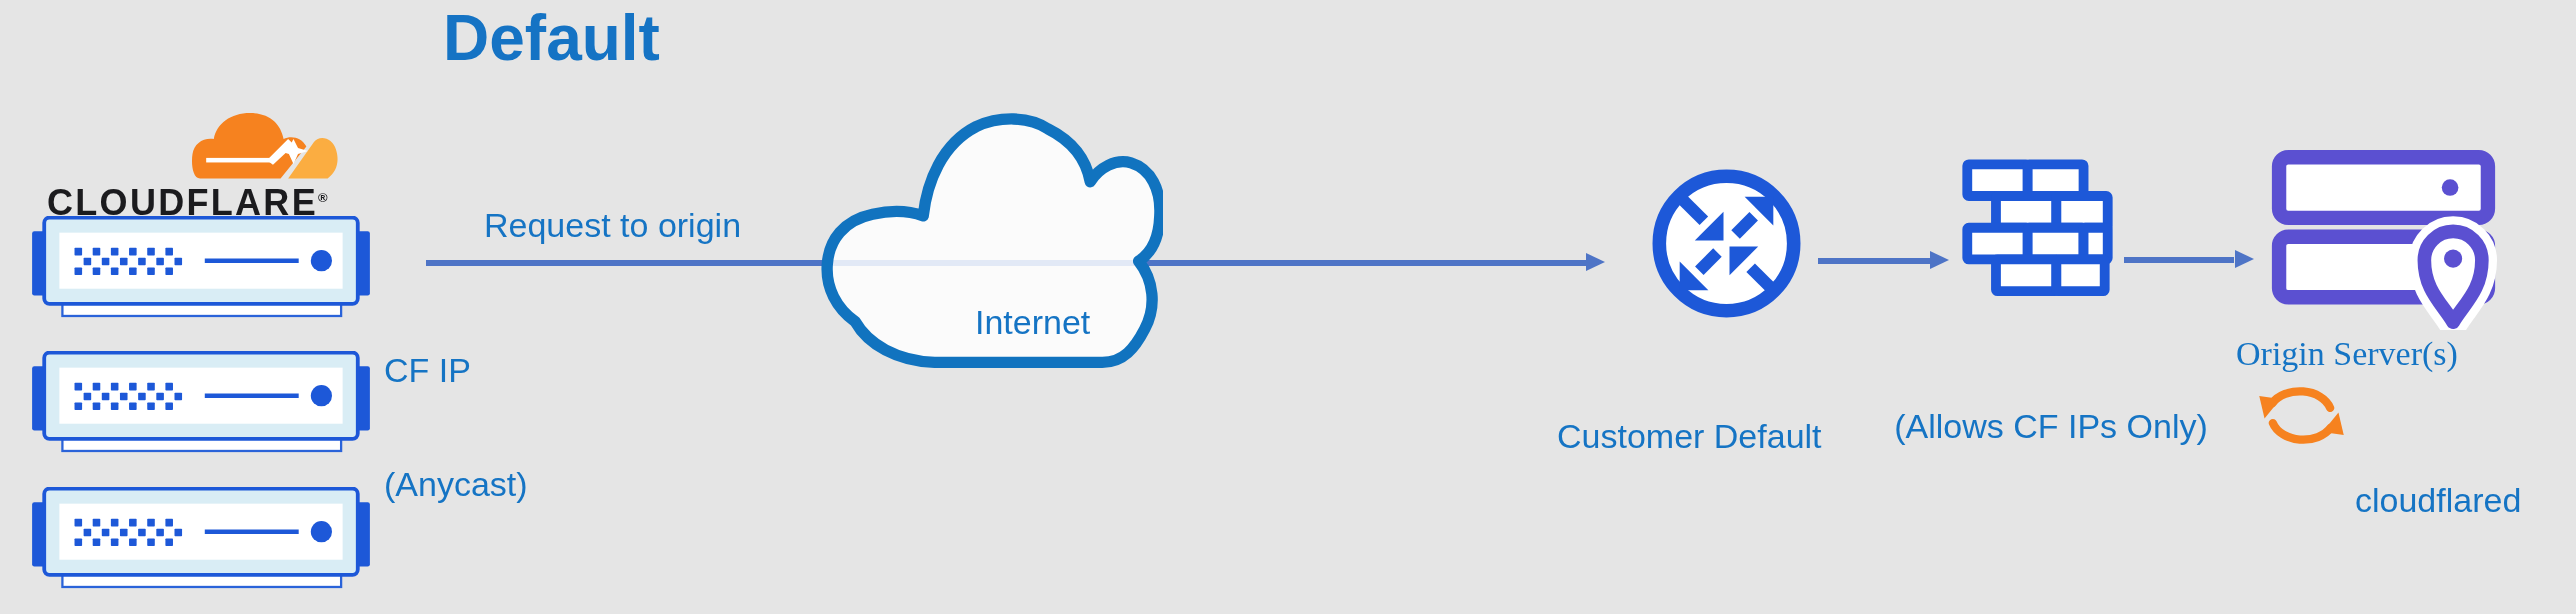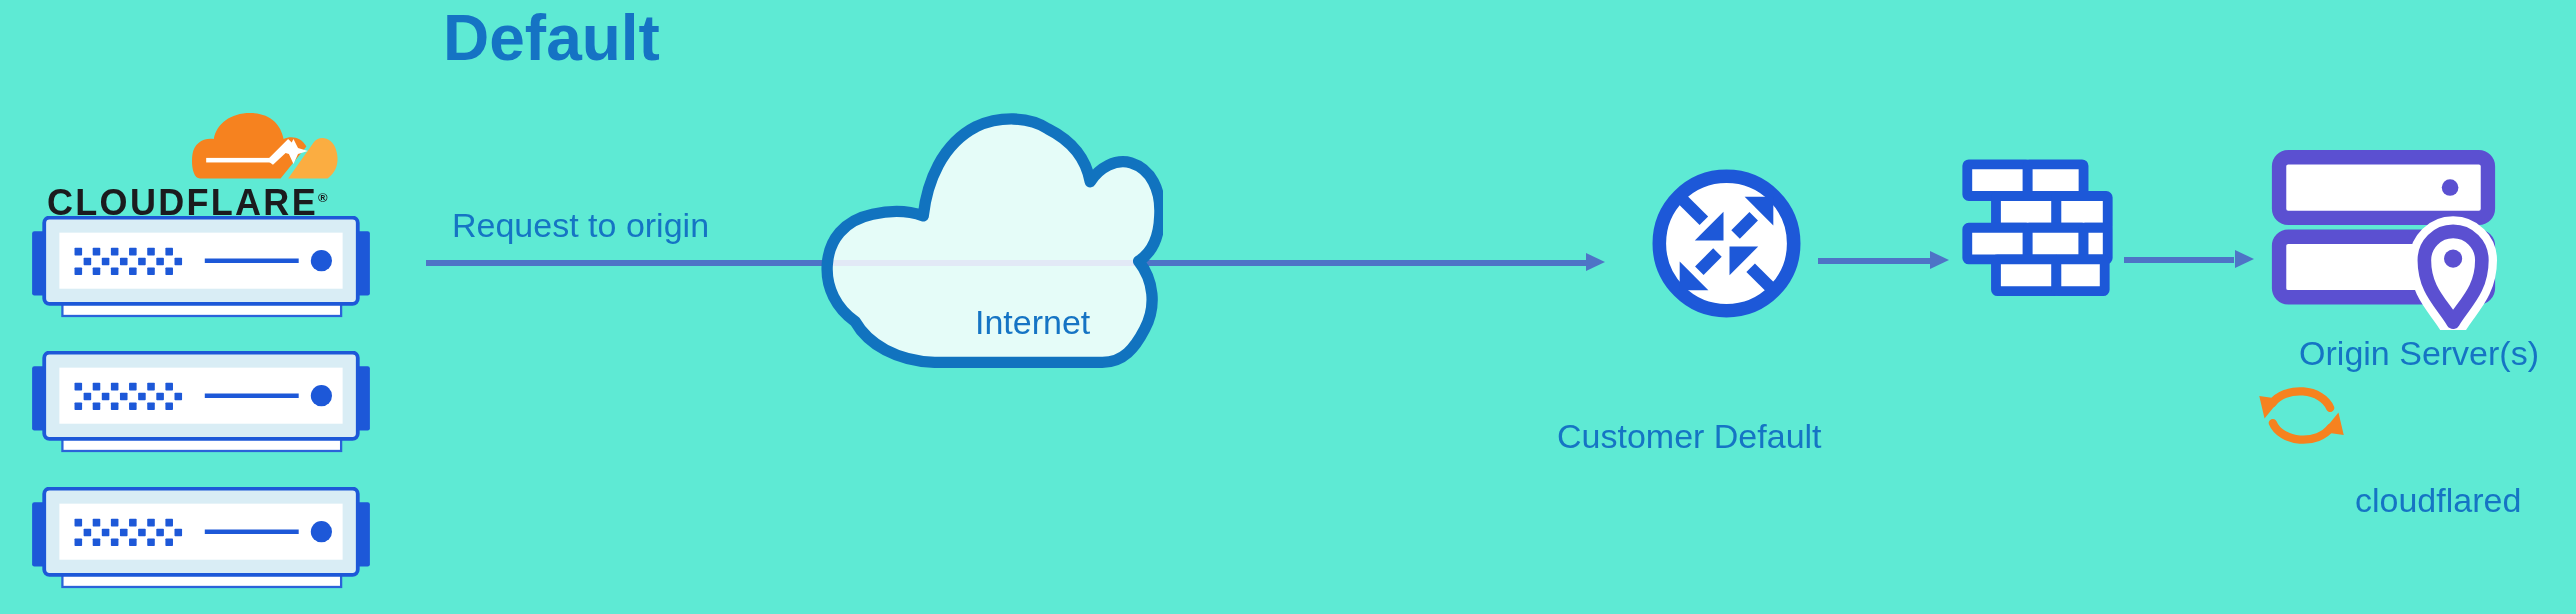--- a/index.html
+++ b/index.html
@@ -1,44 +1,44 @@
 <!DOCTYPE html>
 <html style="font-size:12px"><head>
 <meta charset="utf-8">
 <style>
   html,body{margin:0;padding:0;background:#ffffff;}
-  #canvas{position:relative;width:2576px;height:614px;background:#5eead4;overflow:hidden;
+  #canvas{position:relative;width:2576px;height:614px;background:#e5e5e5;overflow:hidden;
           font-family:"Liberation Sans", sans-serif;}
   .abs{position:absolute;}
   .label{color:#1574c4;font-size:34px;line-height:39px;white-space:pre;}
   #title{left:443px;top:0px;font-size:64px;font-weight:700;color:#1573c4;line-height:76px;}
   #wordmark{left:47px;top:182px;font-size:36px;font-weight:800;letter-spacing:2.3px;color:#1b1b1e;text-align:right;}
   #wordmark sup{font-size:13px;letter-spacing:0;}
   #logo-cloud{left:191px;top:110px;}
   .server{left:32px;width:338px;height:103px;}
   #server-1{top:216px;} #server-2{top:351px;} #server-3{top:487px;}
   .flow-line{height:6px;background:#4e74c6;z-index:1;}
   .flow-head{width:0;height:0;border-top:9.8px solid transparent;border-bottom:9.8px solid transparent;
              border-left:19px solid #4e74c6;z-index:1;}
   #arrow1-line{left:426px;top:260px;width:1160px;}
   #arrow1-head{left:1586px;top:253px;}
   #arrow2-line{left:1818px;top:258px;width:112px;}
   #arrow2-head{left:1930px;top:251px;}
   #arrow3-line{left:2124px;top:257px;width:110px;}
   #arrow3-head{left:2235px;top:250px;}
-  #req-origin{left:452px;top:206px;}
+  #req-origin{left:484px;top:206px;}
   #cf-ip{left:384px;top:275px;line-height:38px;}
   #internet-cloud{left:821px;top:110px;z-index:2;}
   #internet-label{left:975px;top:303px;z-index:3;}
   #cpe-icon{left:1651px;top:168px;}
   #cpe-label{left:1557px;top:339px;}
   #firewall-icon{left:1962px;top:159px;}
   #firewall-label{left:1862px;top:331px;width:378px;text-align:center;line-height:38px;}
   #origin-icon{left:2270px;top:148px;}
-  #origin-label{left:2236px;top:334px;width:303px;text-align:right;}
+  #origin-label{left:2236px;top:334px;width:303px;text-align:left;font-family:Liberation Serif, serif;}
   #sync-icon{left:2257px;top:382px;}
   #cloudflared-note{left:2355px;top:395px;line-height:42px;}
 </style>
 </head>
 <body>
 
 <div id="canvas">
 
   <div id="title" class="abs">Default</div>
 
@@ -143,20 +143,24 @@
   </svg>
 
   <div id="arrow1-line" class="abs flow-line"></div>
   <div id="arrow1-head" class="abs flow-head"></div>
   <div id="arrow2-line" class="abs flow-line"></div>
   <div id="arrow2-head" class="abs flow-head"></div>
   <div id="arrow3-line" class="abs flow-line"></div>
   <div id="arrow3-head" class="abs flow-head"></div>
 
   <div id="req-origin" class="abs label">Request to origin</div>
+  <div id="cf-ip" class="abs label">
+    <div>CF IP</div>
+    <div>(Anycast)</div>
+  </div>
 
   <svg id="internet-cloud" class="abs" width="342" height="263" viewBox="0 0 452 348">
     <path d="M150,334 C100,332 62,310 45,280 C20,262 6,235 8,205 C10,172 30,146 68,138
              C90,133 115,133 135,140 C140,95 160,45 205,22 C235,8 275,8 300,25
              C330,40 350,62 356,95 C368,76 390,64 410,70 C436,78 450,105 448,140
              C447,170 436,190 420,200 C440,225 444,260 428,290 C415,315 400,334 372,334 Z" fill="rgba(255,255,255,0.84)" stroke="#1173bf" stroke-width="15" stroke-linejoin="round" stroke-linecap="round"></path>
   </svg>
   <div id="internet-label" class="abs label">Internet</div>
 
   <svg id="cpe-icon" class="abs" width="151" height="151" viewBox="0 0 200 200">
@@ -185,20 +189,21 @@
       <rect x="45" y="49" width="80" height="42" rx="2"></rect>
         <rect x="125" y="49" width="68" height="42" rx="2"></rect>
       <rect x="7" y="91" width="80" height="42" rx="2"></rect>
         <rect x="87" y="91" width="74" height="42" rx="2"></rect>
         <rect x="161" y="91" width="32" height="42" rx="2"></rect>
       <rect x="45" y="133" width="80" height="42" rx="2"></rect>
         <rect x="125" y="133" width="64" height="42" rx="2"></rect>
     </g>
   </svg>
   <div id="firewall-label" class="abs label">
+    <div>(Allows CF IPs Only)</div>
   </div>
 
   <svg id="origin-icon" class="abs" width="227" height="182" viewBox="0 0 300 240">
     <rect x="12" y="12" width="276" height="80" rx="12" fill="#ffffff" stroke="#5b50d1" stroke-width="19"></rect>
     <circle cx="238" cy="52" r="11" fill="#5b50d1"></circle>
     <rect x="12" y="117" width="276" height="80" rx="12" fill="#ffffff" stroke="#5b50d1" stroke-width="19"></rect>
     <path d="M242,230 C228,206 204,188 204,148 A38,38 0 1 1 280,148 C280,188 256,206 242,230 Z" fill="#ffffff" stroke="#ffffff" stroke-width="40" stroke-linejoin="round"></path>
     <path d="M242,230 C228,206 204,188 204,148 A38,38 0 1 1 280,148 C280,188 256,206 242,230 Z" fill="#ffffff" stroke="#5b50d1" stroke-width="18" stroke-linejoin="round"></path>
     <circle cx="242" cy="146" r="12" fill="#5b50d1"></circle>
   </svg>

